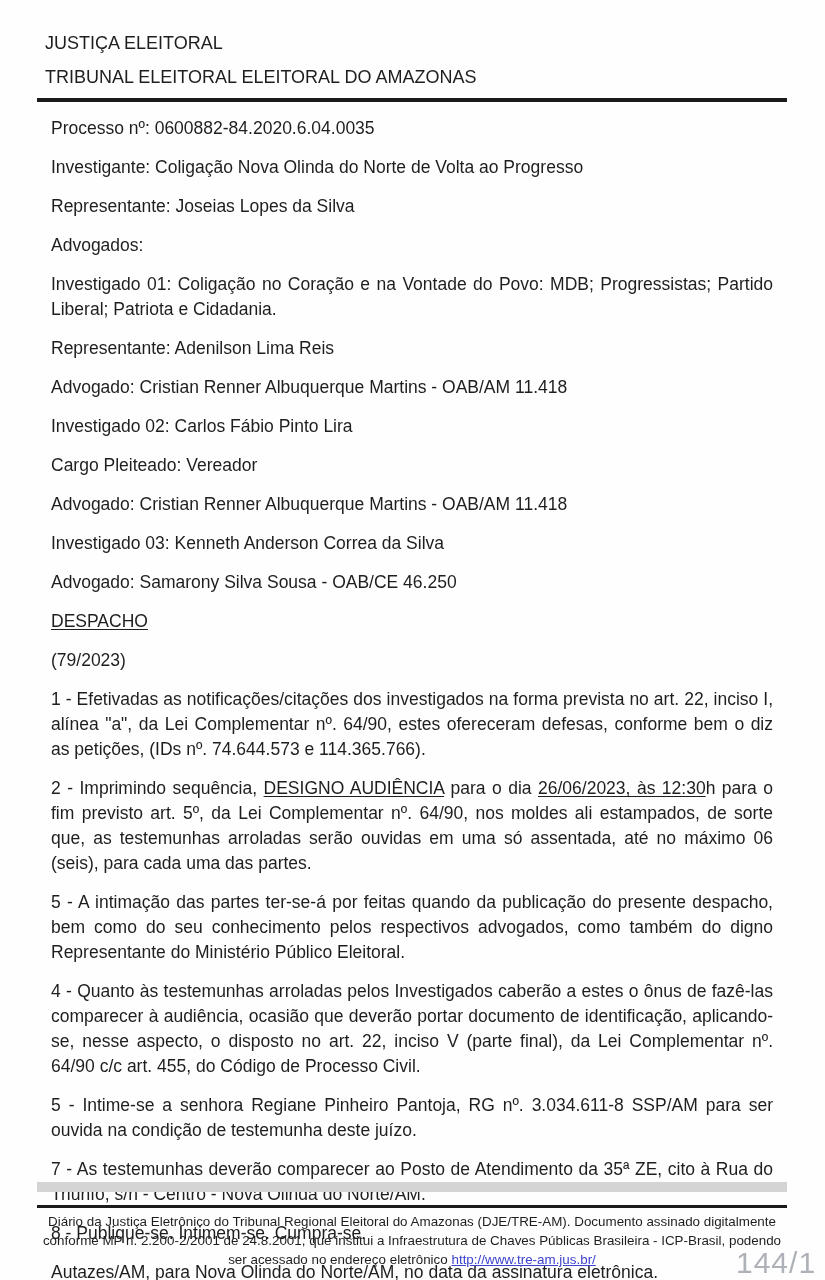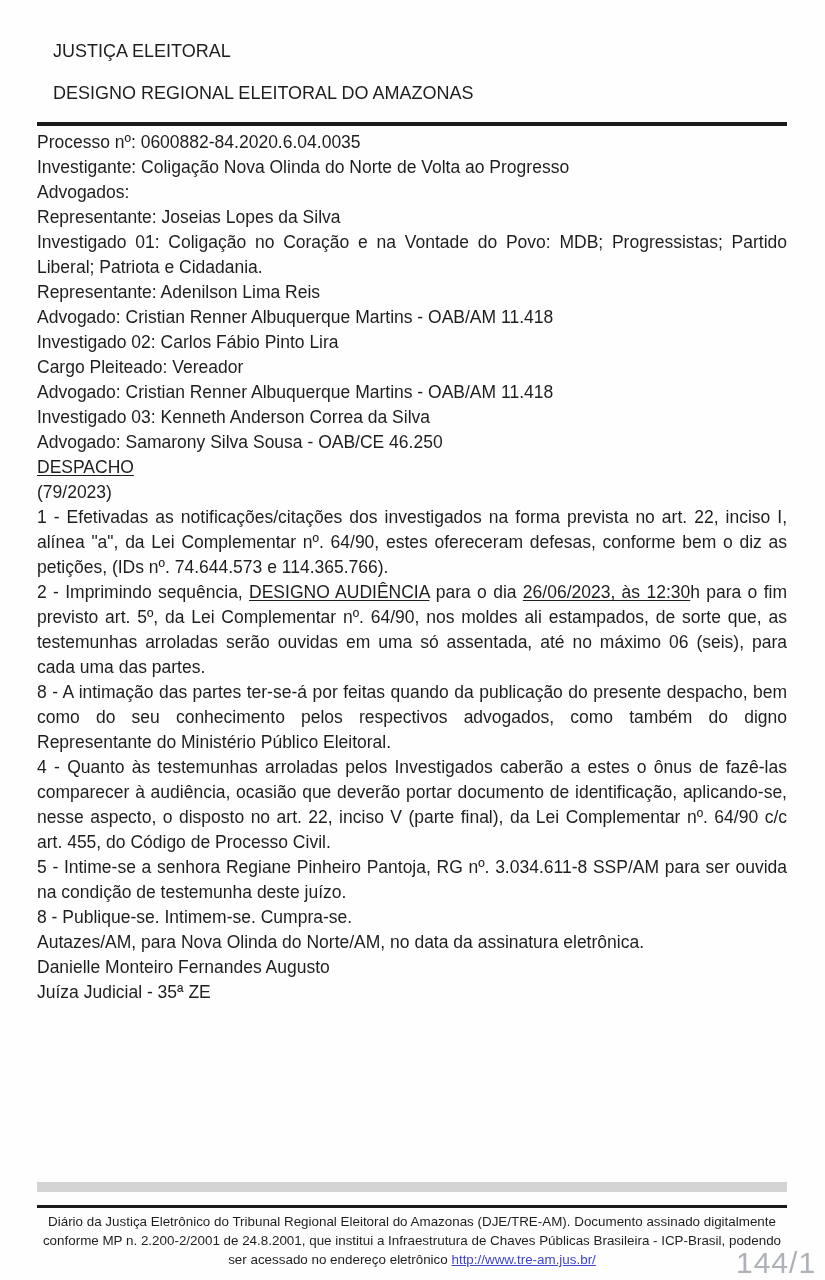--- a/index.html
+++ b/index.html
@@ -5,24 +5,24 @@
   html,body{margin:0;padding:0;background:#ffffff;}
   .page{
     position:relative;
     width:825px;height:1280px;
     background:#fefefe;
     overflow:hidden;
     font-family:"Liberation Sans",sans-serif;
     color:#1e1e1e;
   }
   .content{position:absolute;left:37px;top:22px;width:750px;}
-  .hdr p{font-size:18px;line-height:26px;margin:16px;white-space:nowrap;}
+  .hdr p{font-size:18px;line-height:26px;margin:8px;white-space:nowrap;}
   .rule-top{height:0;border:none;border-top:4px solid var(--rule_black,#1b1b1b);margin:4px 0 0 0;}
   .body-text{margin-top:4px;}
-  .body-text p{font-size:17.5px;line-height:25px;margin:0;}
+  .body-text p{font-size:17.5px;line-height:25px;margin:14px;}
   .just{text-align:justify;}
   .u{text-decoration:underline;text-underline-offset:2px;}
   .grey-bar{position:absolute;left:37px;top:1182px;width:750px;height:10px;background:var(--divider_grey,#d4d4d4);}
   .footer-rule{position:absolute;left:37px;top:1205px;width:750px;height:0;border-top:3px solid var(--rule_black,#1b1b1b);}
   .footer{
     position:absolute;left:37px;top:1212px;width:750px;
     text-align:center;font-size:13.4px;line-height:19px;color:#1e1e1e;
   }
   .footer a{color:var(--link_blue,#3d43cd);text-decoration:underline;cursor:pointer;}
   .page-number{
@@ -34,50 +34,51 @@
   }
 </style>
 </head>
 <body>
 
 <div class="page">
   <div class="content">
 
     <div class="hdr">
       <p>JUSTIÇA ELEITORAL</p>
-      <p>DESIGNO REGIONAL ELEITORAL DO AMAZONAS</p>
+      <p>TRIBUNAL ELEITORAL ELEITORAL DO AMAZONAS</p>
     </div>
 
     <div class="rule-top"></div>
 
     <div class="body-text">
       <p>Processo nº: 0600882-84.2020.6.04.0035</p>
 
       <p>Investigante: Coligação Nova Olinda do Norte de Volta ao Progresso</p>
+      <p>Representante: Joseias Lopes da Silva</p>
       <p>Advogados:</p>
-      <p>Representante: Joseias Lopes da Silva</p>
       <p class="just">Investigado 01: Coligação no Coração e na Vontade do Povo: MDB; Progressistas; Partido Liberal; Patriota e Cidadania.</p>
       <p>Representante: Adenilson Lima Reis</p>
       <p>Advogado: Cristian Renner Albuquerque Martins - OAB/AM 11.418</p>
       <p>Investigado 02: Carlos Fábio Pinto Lira</p>
       <p>Cargo Pleiteado: Vereador</p>
       <p>Advogado: Cristian Renner Albuquerque Martins - OAB/AM 11.418</p>
       <p>Investigado 03: Kenneth Anderson Correa da Silva</p>
       <p>Advogado: Samarony Silva Sousa - OAB/CE 46.250</p>
 
       <p><span class="u">DESPACHO</span></p>
       <p>(79/2023)</p>
 
       <p class="just">1 - Efetivadas as notificações/citações dos investigados na forma prevista no art. 22, inciso I, alínea "a", da Lei Complementar nº. 64/90, estes ofereceram defesas, conforme bem o diz as petições, (IDs nº. 74.644.573 e 114.365.766).</p>
 
       <p class="just"><span>2 - Imprimindo sequência, </span><span class="u">DESIGNO AUDIÊNCIA</span><span> para o dia </span><span class="u">26/06/2023, às 12:30</span><span>h para o fim previsto art. 5º, da Lei Complementar nº. 64/90, nos moldes ali estampados, de sorte que, as testemunhas arroladas serão ouvidas em uma só assentada, até no máximo 06 (seis), para cada uma das partes.</span></p>
 
-      <p class="just">8 - A intimação das partes ter-se-á por feitas quando da publicação do presente despacho, bem como do seu conhecimento pelos respectivos advogados, como também do digno Representante do Ministério Público Eleitoral.</p>
+      <p class="just">5 - A intimação das partes ter-se-á por feitas quando da publicação do presente despacho, bem como do seu conhecimento pelos respectivos advogados, como também do digno Representante do Ministério Público Eleitoral.</p>
       <p class="just">4 - Quanto às testemunhas arroladas pelos Investigados caberão a estes o ônus de fazê-las comparecer à audiência, ocasião que deverão portar documento de identificação, aplicando-se, nesse aspecto, o disposto no art. 22, inciso V (parte final), da Lei Complementar nº. 64/90 c/c art. 455, do Código de Processo Civil.</p>
       <p class="just">5 - Intime-se a senhora Regiane Pinheiro Pantoja, RG nº. 3.034.611-8 SSP/AM para ser ouvida na condição de testemunha deste juízo.</p>
+      <p class="just">7 - As testemunhas deverão comparecer ao Posto de Atendimento da 35ª ZE, cito à Rua do Triunfo, s/n - Centro - Nova Olinda do Norte/AM.</p>
       <p>8 - Publique-se. Intimem-se. Cumpra-se.</p>
 
       <p>Autazes/AM, para Nova Olinda do Norte/AM, no data da assinatura eletrônica.</p>
       <p>Danielle Monteiro Fernandes Augusto</p>
       <p>Juíza Judicial - 35ª ZE</p>
     </div>
   </div>
 
   <div class="grey-bar"></div>
   <div class="footer-rule"></div>

